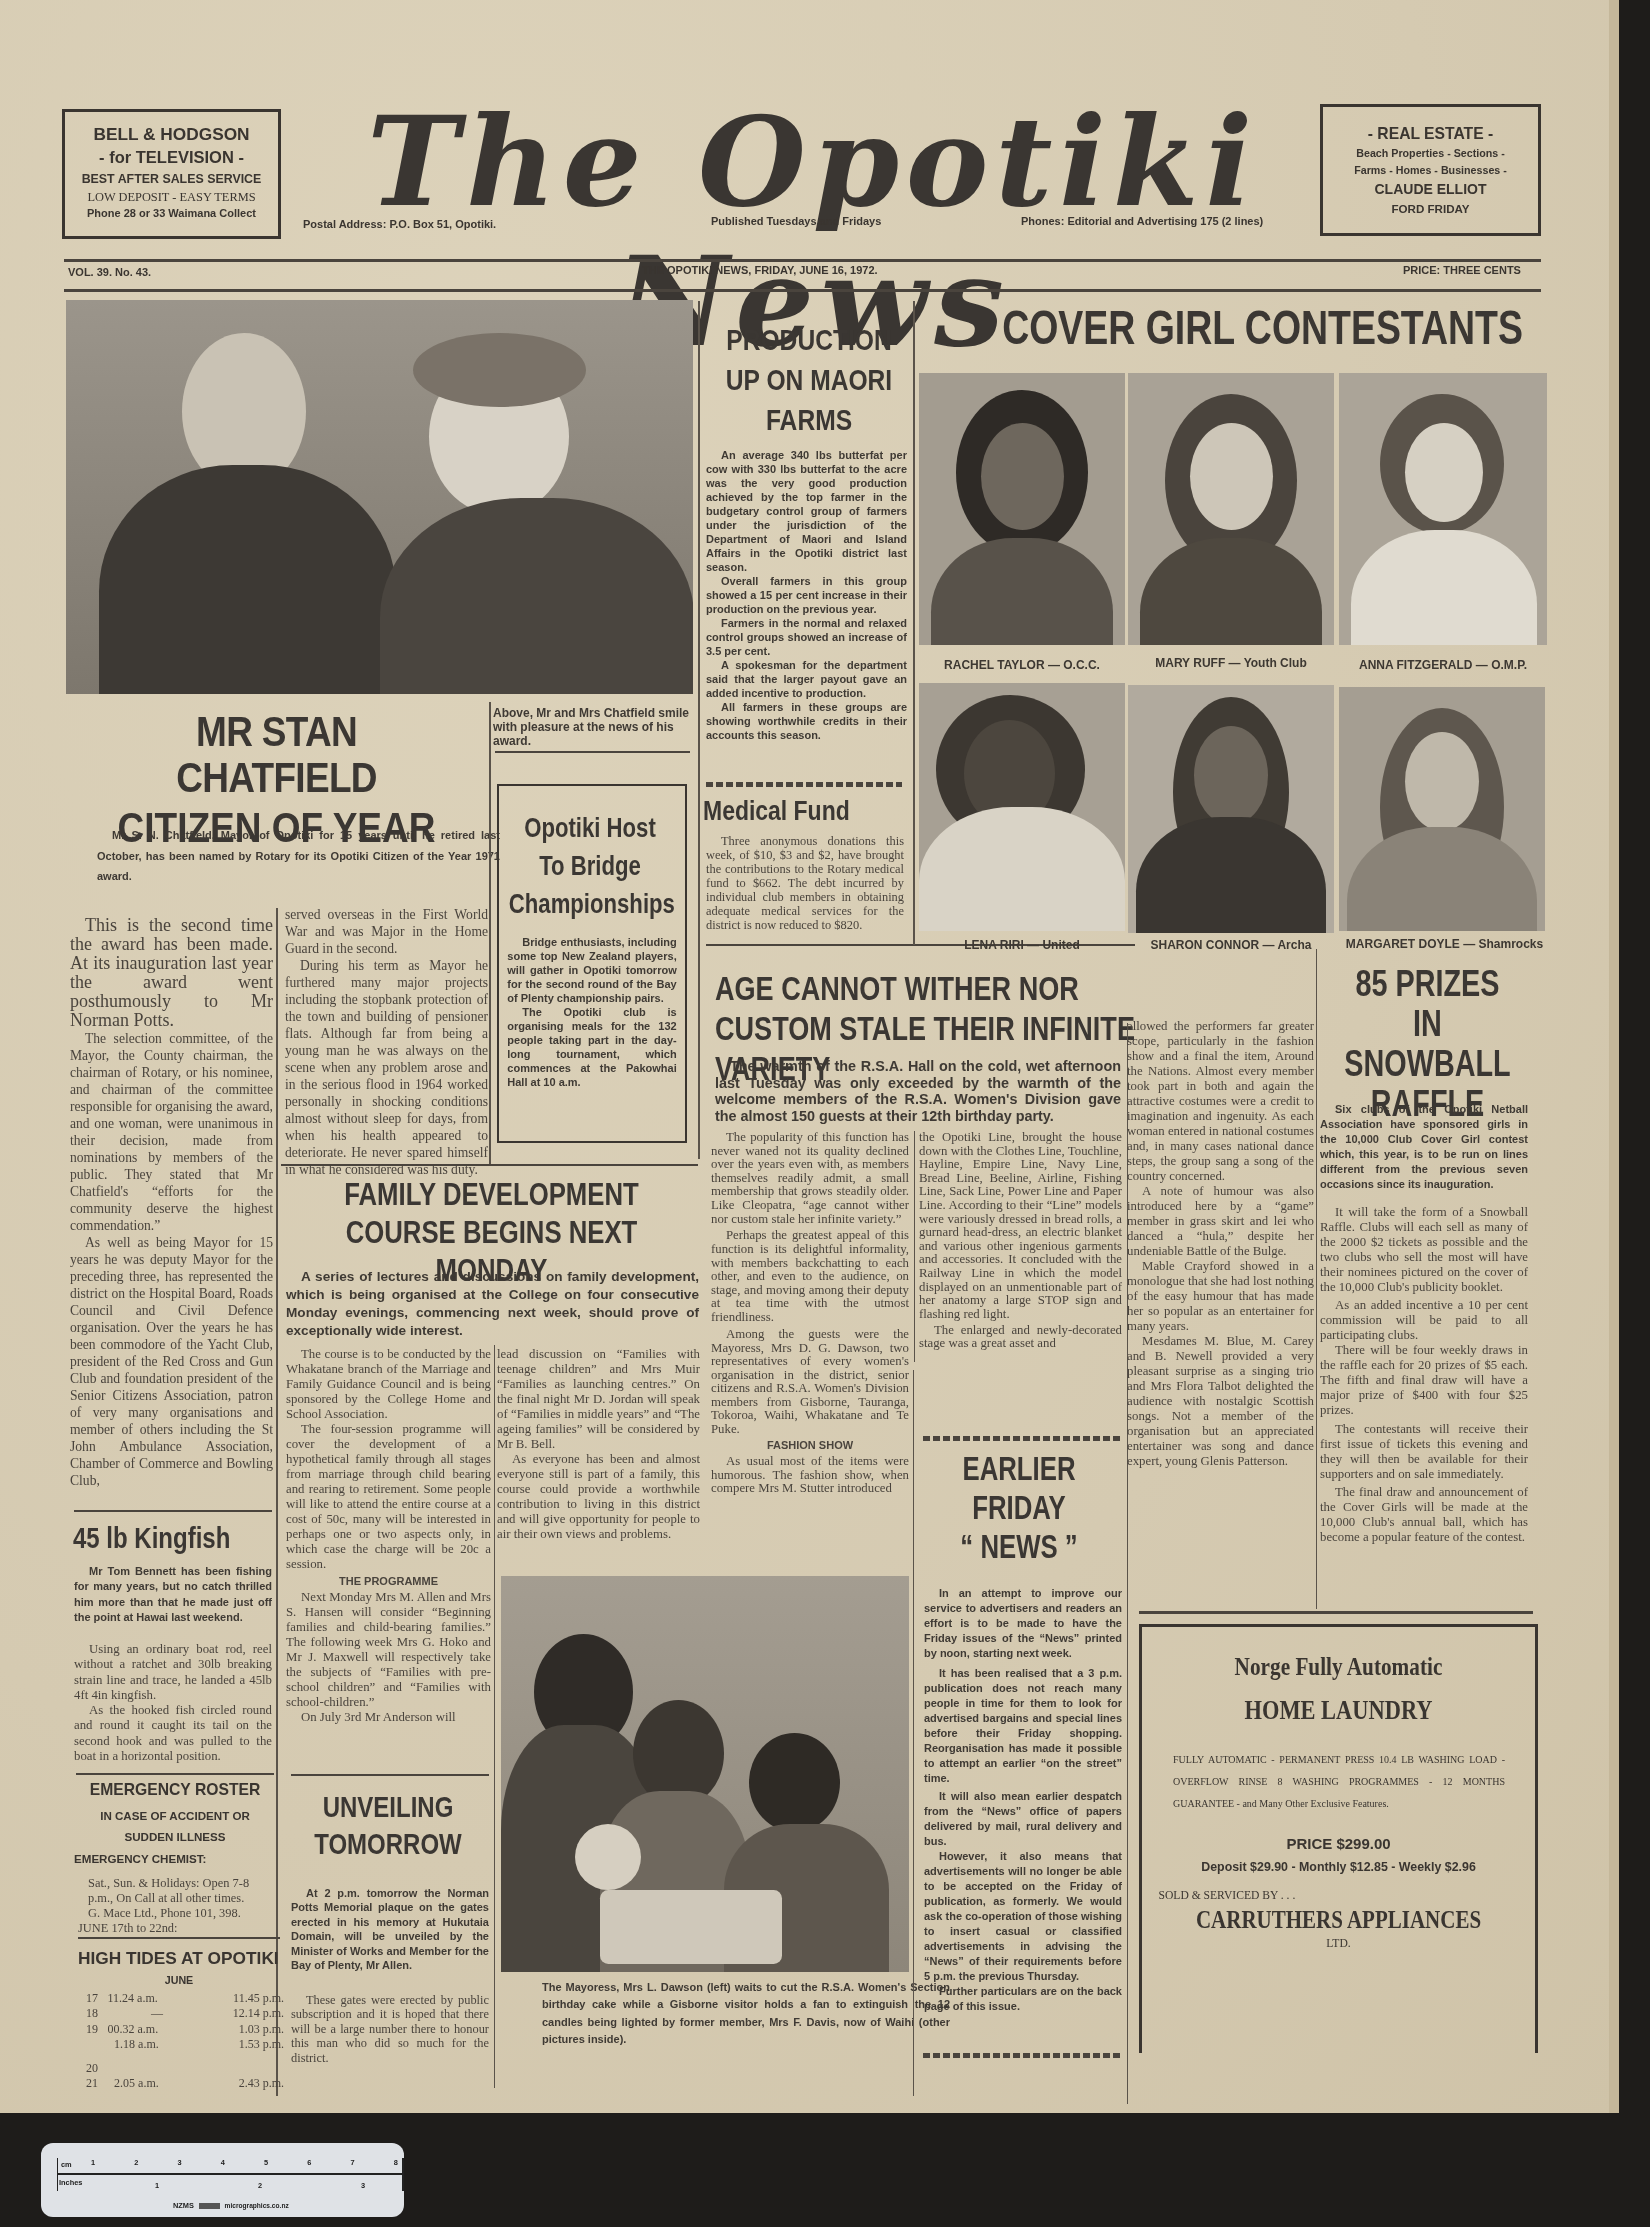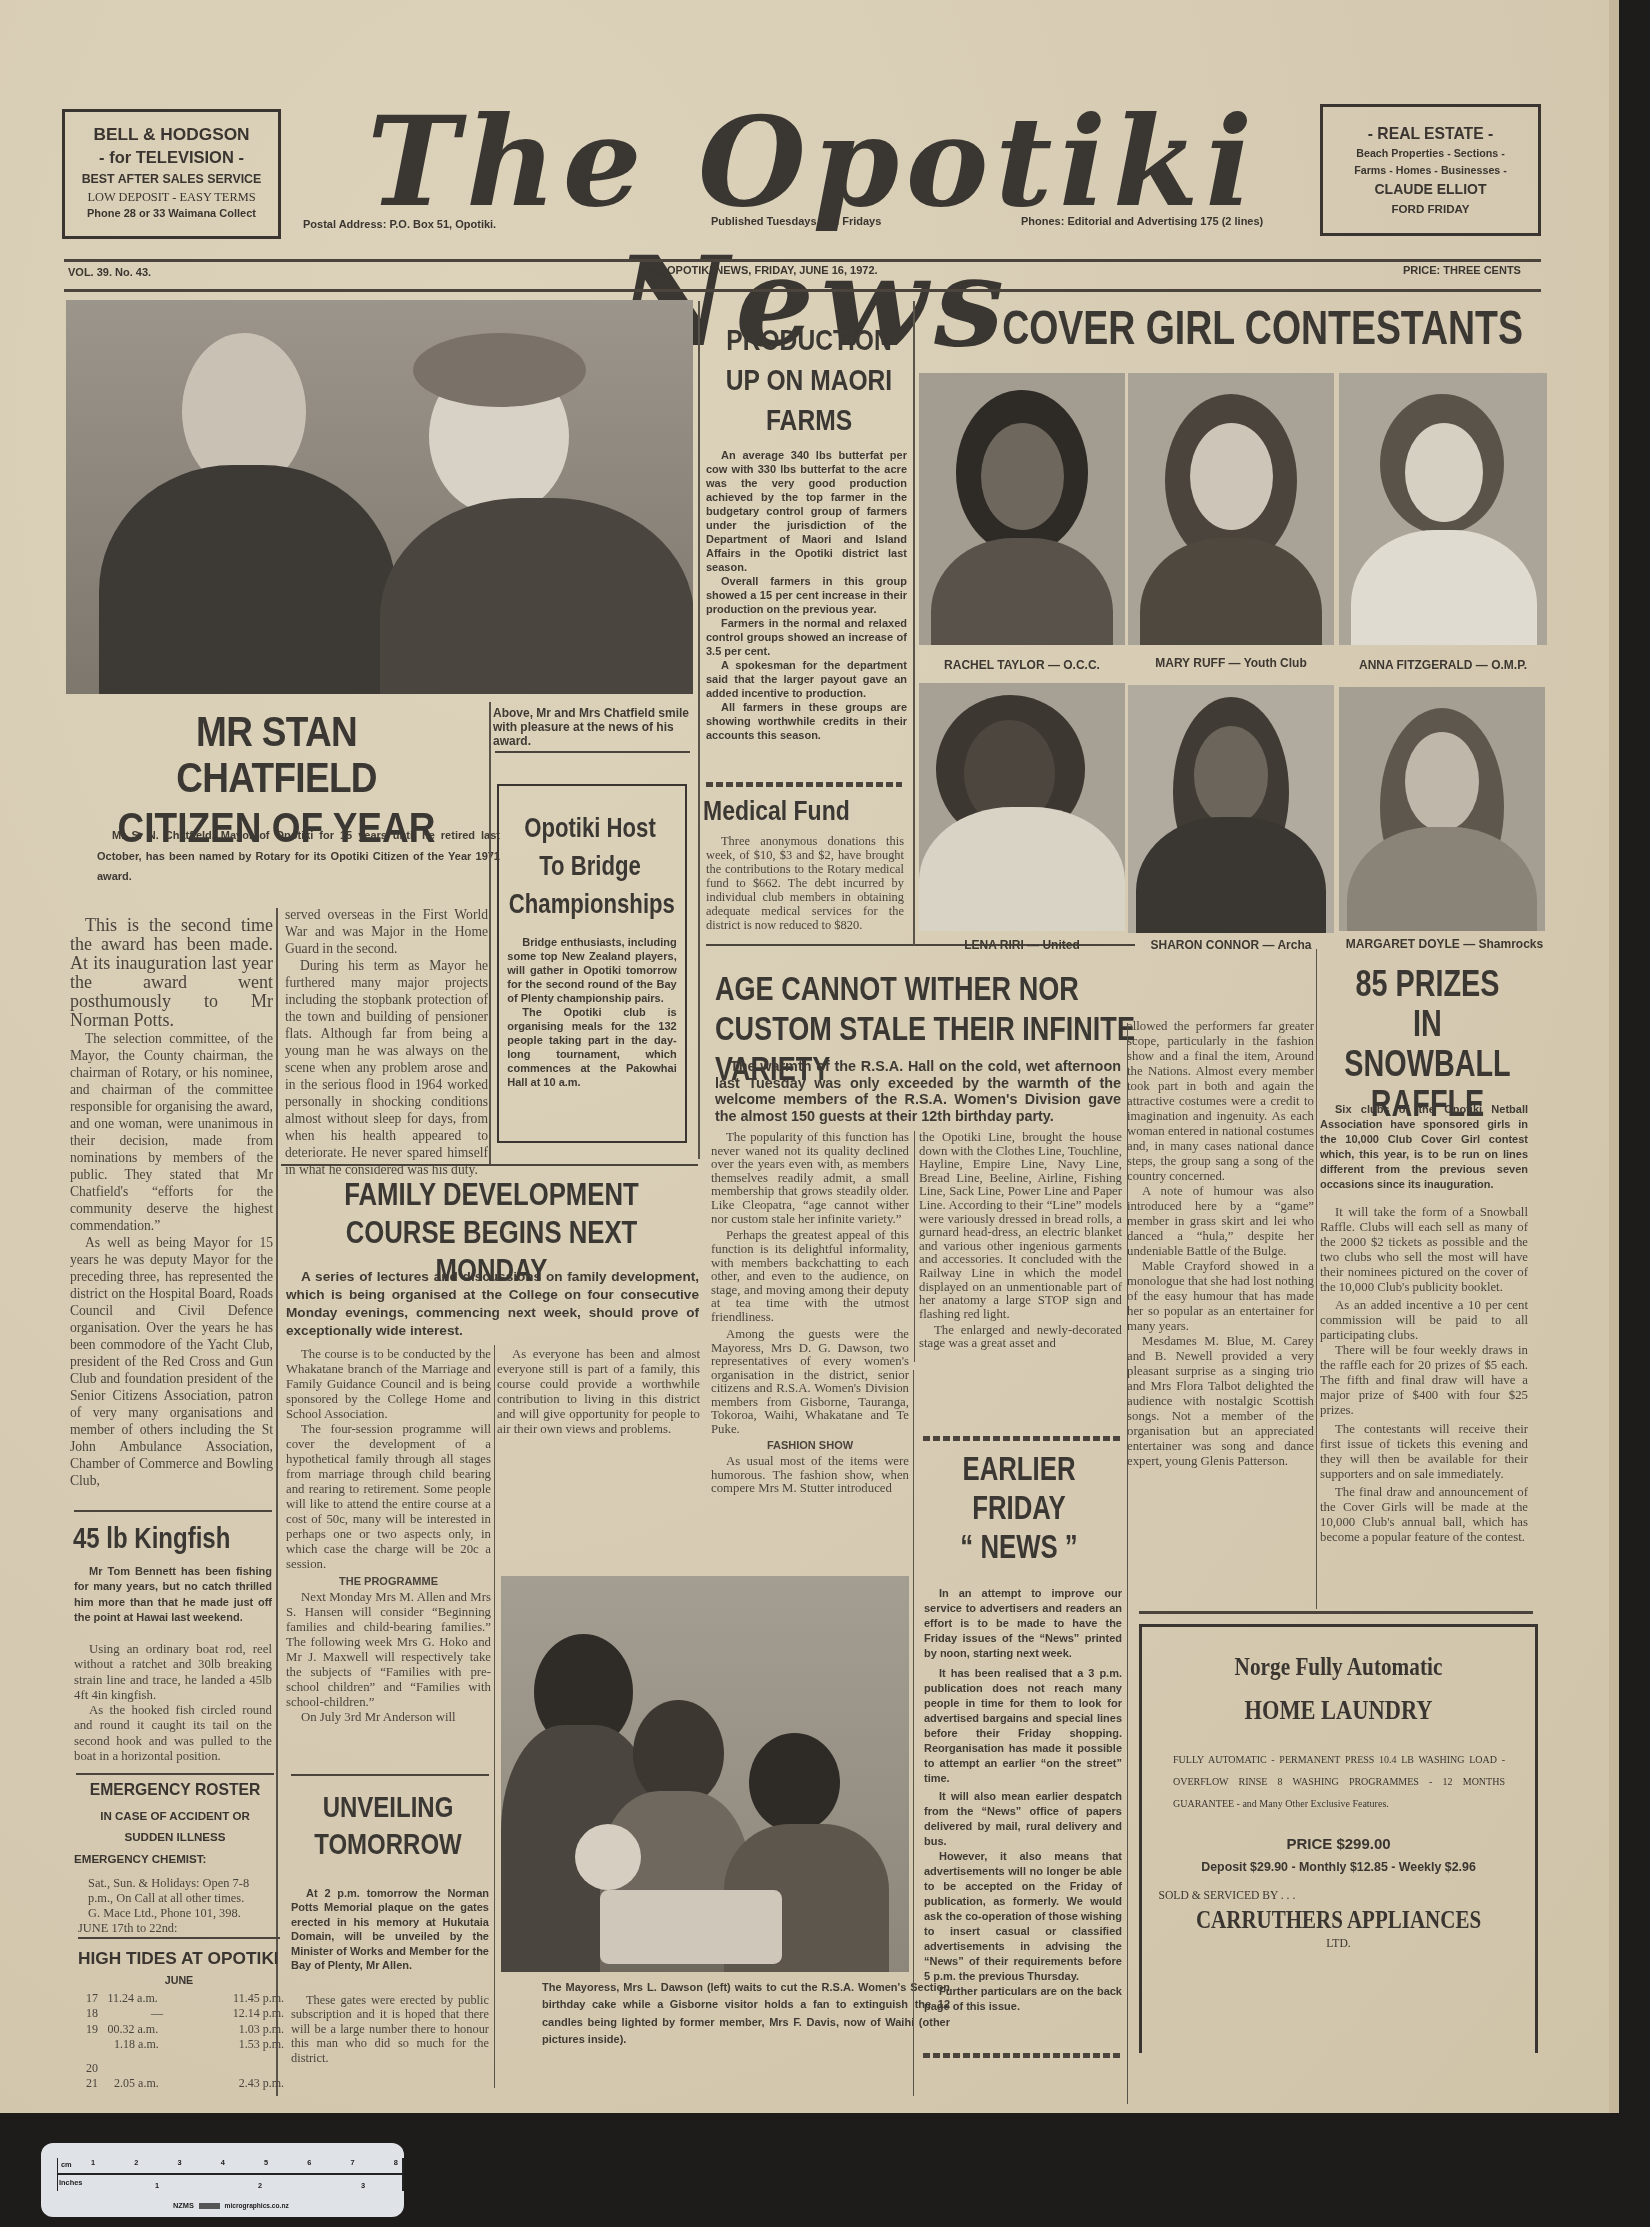--- a/index.html
+++ b/index.html
@@ -201,20 +201,21 @@
 </div>
 <div class="abs body" style="left:286px;top:1347px;width:205px;font-size:12.8px;line-height:15px;">
   <p>The course is to be conducted by the Whakatane branch of the Marriage and Family Guidance Council and is being sponsored by the College Home and School Association.</p>
   <p>The four-session programme will cover the development of a hypothetical family through all stages from marriage through child bearing and rearing to retirement. Some people will like to attend the entire course at a cost of 50c, many will be interested in perhaps one or two aspects only, in which case the charge will be 20c a session.</p>
   <div class="sans center" style="font-weight:700;font-size:11px;margin:1.7px 0;">THE PROGRAMME</div>
   <p>Next Monday Mrs M. Allen and Mrs S. Hansen will consider “Beginning families and child-bearing families.” The following week Mrs G. Hoko and Mr J. Maxwell will respectively take the subjects of “Families with pre-school children” and “Families with school-children.”</p>
   <p>On July 3rd Mr Anderson will</p>
 </div>
 <div class="rule-v" style="left:494px;top:1345px;height:743px;width:0.8px;"></div>
 <div class="abs body" style="left:497px;top:1347px;width:203px;font-size:12.8px;line-height:15px;">
+  <p style="text-indent:0;">lead discussion on “Families with teenage children” and Mrs Muir “Families as launching centres.” On the final night Mr D. Jordan will speak of “Families in middle years” and “The ageing families” will be considered by Mr B. Bell.</p>
   <p>As everyone has been and almost everyone still is part of a family, this course could provide a worthwhile contribution to living in this district and will give opportunity for people to air their own views and problems.</p>
 </div>
 
 <div class="rule-h" style="left:74px;top:1510px;width:198px;"></div>
 <div class="abs hl" style="left:73px;top:1522px;font-size:30px;text-align:left;transform:scaleX(0.8);transform-origin:left top;">45 lb Kingfish</div>
 <div class="abs bodyb" style="left:74px;top:1564px;width:198px;font-size:11px;line-height:15.3px;">
   <p>Mr Tom Bennett has been fishing for many years, but no catch thrilled him more than that he made just off the point at Hawai last weekend.</p>
 </div>
 <div class="abs body" style="left:74px;top:1642px;width:198px;font-size:12.8px;line-height:15.3px;">
   <p>Using an ordinary boat rod, reel without a ratchet and 30lb breaking strain line and trace, he landed a 45lb 4ft 4in kingfish.</p>

